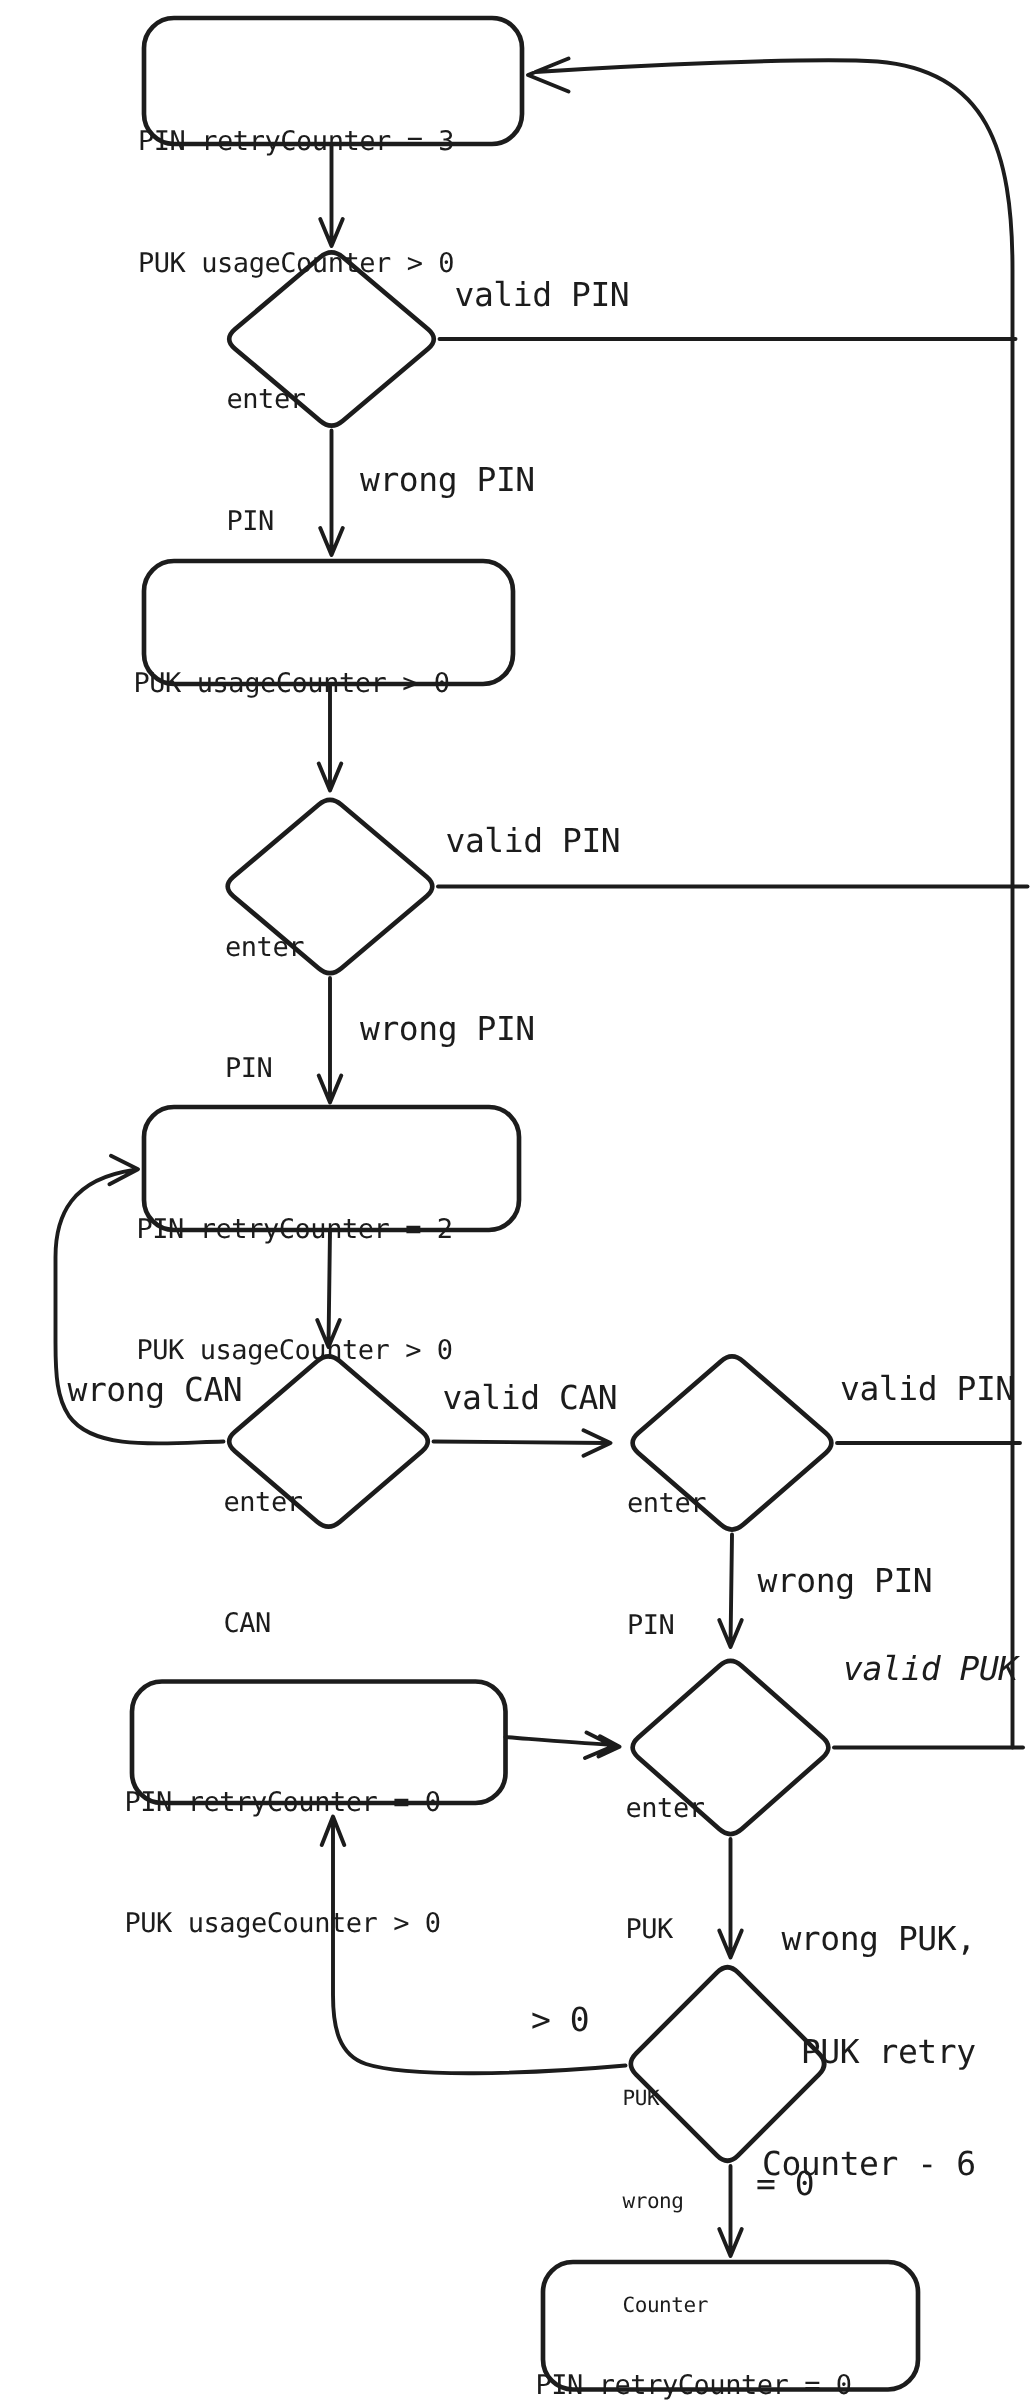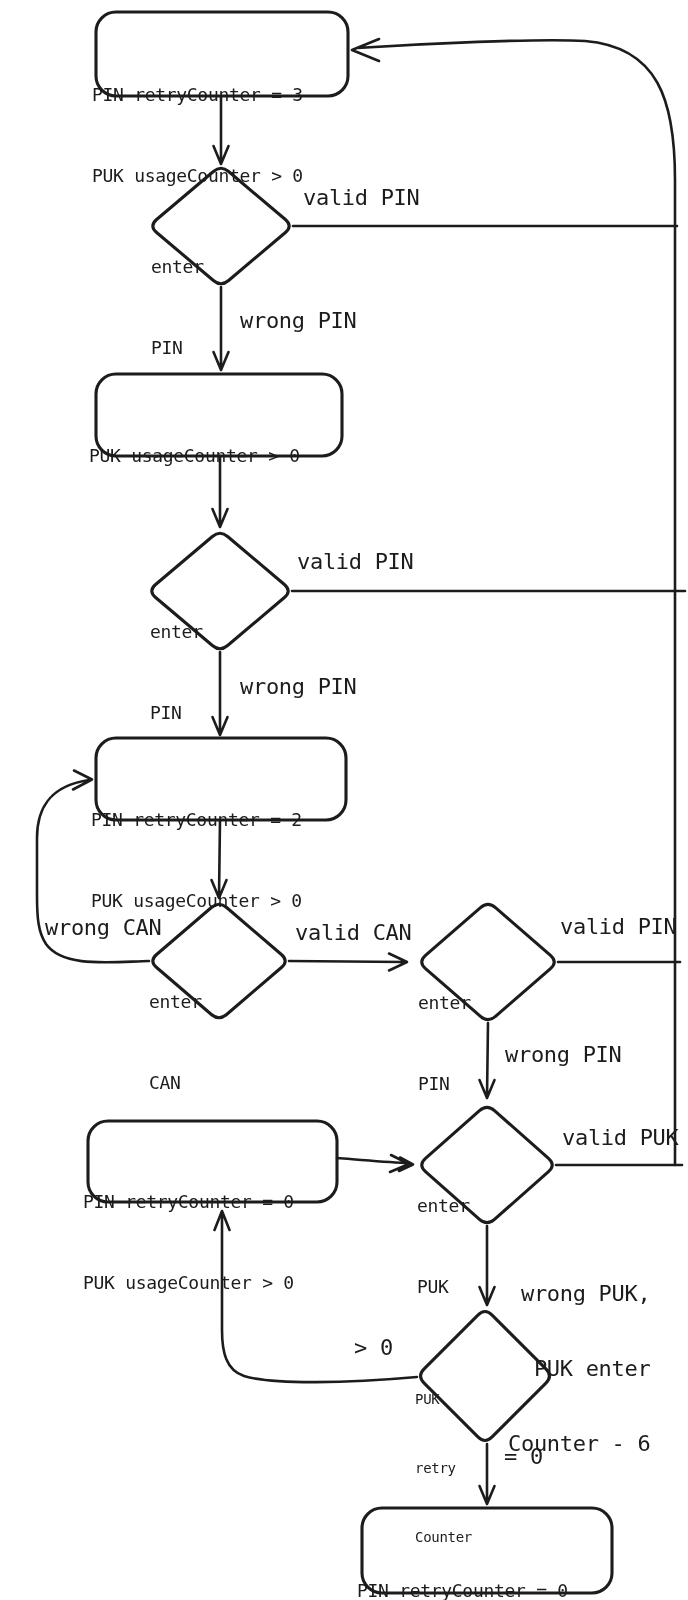--- a/index.html
+++ b/index.html
@@ -123,41 +123,41 @@
     <div>PUK usageCounter &gt; 0</div>
   </div>
 
   <div class="node-label" style="left:417px; top:1138px; width:140px;">
     <div>enter</div>
     <div>PUK</div>
   </div>
 
   <div class="node-label small" style="left:415px; top:1342px; width:140px;">
     <div>PUK</div>
-    <div>retry</div>
+    <div>wrong</div>
     <div>Counter</div>
   </div>
 
   <div class="node-label" style="left:357px; top:1523px; width:260px;">
     <div>PIN retryCounter = 0</div>
     
   </div>
 
   <div class="edge-label" style="left:303px; top:185px;">valid PIN</div>
   <div class="edge-label" style="left:240px; top:308px;">wrong PIN</div>
   <div class="edge-label" style="left:297px; top:549px;">valid PIN</div>
   <div class="edge-label" style="left:240px; top:674px;">wrong PIN</div>
   <div class="edge-label" style="left:45px;  top:915px;">wrong CAN</div>
   <div class="edge-label" style="left:295px; top:920px;">valid CAN</div>
   <div class="edge-label" style="left:560px; top:914px;">valid PIN</div>
   <div class="edge-label" style="left:505px; top:1042px;">wrong PIN</div>
-  <div class="edge-label" style="left:562px; top:1125px;">valid PUK</div>
+  <div class="edge-label" style="left:562px; top:1101px;font-style:italic;">valid PUK</div>
 
   <div class="edge-label" style="left:508px; top:1231px;text-align:right;">
     <div>wrong PUK,</div>
-    <div>PUK enter</div>
+    <div>PUK retry</div>
     <div>Counter - 6</div>
   </div>
 
   <div class="edge-label" style="left:354px; top:1335px;">&gt; 0</div>
   <div class="edge-label" style="left:504px; top:1444px;">= 0</div>
 
 </div>
 
 </body></html>

